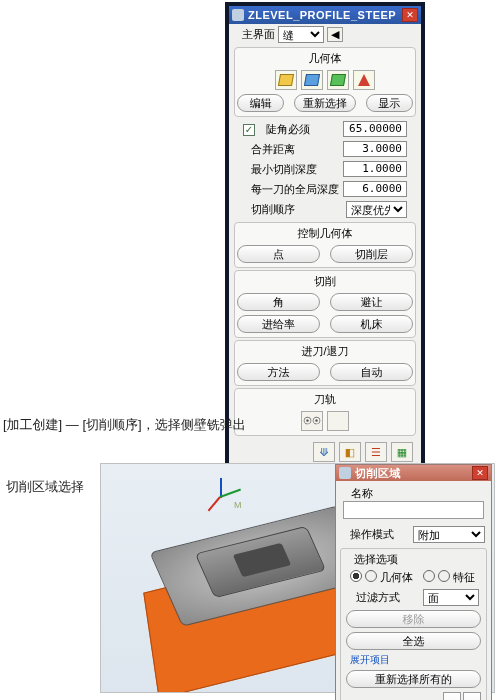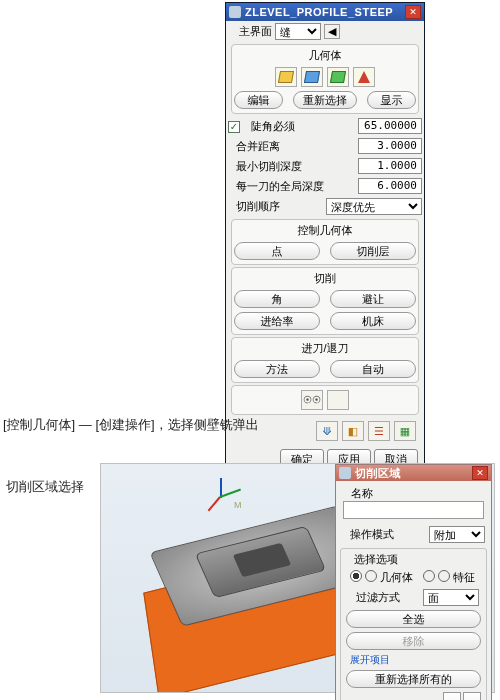--- a/index.html
+++ b/index.html
@@ -1,19 +1,19 @@
 <!DOCTYPE html>
 <html><head>
 <meta charset="utf-8">
 <style>
 * { box-sizing: border-box; margin: 0; padding: 0; }
 body { font-family: "Microsoft YaHei", SimSun, Arial, sans-serif; font-size: 11px; background: #fff; width: 500px; height: 700px; position: relative; color: #000; }
 
 
-.win1 { position: absolute; left: 225px; top: 2px; width: 200px; background: #f0f0ee; border: 1px solid #0f172a; }
+.win1 { position: absolute; left: 225px; top: 2px; width: 200px; background: #f0f0ee; border: 4px solid #0f172a; }
 .titlebar { height: 18px; background: linear-gradient(#3a6ccc, #2b55a0); display: flex; align-items: center; padding: 0 3px; color: #fff; font-size: 11px; }
 .titlebar .icon { width: 12px; height: 12px; background: #c0d0e0; margin-right: 4px; border-radius: 2px; }
 .titlebar .title { flex: 1; font-weight: bold; letter-spacing: .5px; }
 .titlebar .close { width: 16px; height: 14px; background: #d04030; border: 1px solid #9a2a20; color: #fff; text-align: center; line-height: 12px; font-size: 9px; cursor: pointer; }
 
 .row { display: flex; align-items: center; gap: 3px; padding: 2px 5px; }
 .sel { height: 17px; background: #fff; border: 1px solid #8a8a8a; font-size: 11px; }
 .label { font-size: 11px; color: #000; margin-left: 8px; }
 
 .wide-group { margin: 2px 5px; border: 1px solid #c4c4c4; border-radius: 4px; padding: 2px; background: #f8f8f6; }
@@ -24,21 +24,21 @@
 .tool-ic.blue::after  { content:""; position:absolute; left:3px; top:3px; width:12px; height:10px; background:#5aa0e0; border:1px solid #2a5a90; transform: skewX(-10deg); }
 .tool-ic.green::after { content:""; position:absolute; left:3px; top:3px; width:12px; height:10px; background:#58c058; border:1px solid #2a7a2a; transform: skewX(-10deg); }
 .tool-ic.red::after   { content:""; position:absolute; left:4px; top:3px; width:0; height:0; border-left:6px solid transparent; border-right:6px solid transparent; border-bottom:12px solid #d04030; }
 
 .btnrow { display: flex; gap: 10px; padding: 2px 0; }
 .btn-s, .btn-m, .btn-w { height: 18px; border: 1px solid #999; background: linear-gradient(#fff,#e6e6e6); border-radius: 9px; font-size: 11px; cursor: pointer; display:flex; align-items:center; justify-content:center; }
 .btn-s { width: 54px; }
 .btn-m { flex: 1; }
 .btn-w { width: 100%; }
 
-.valrow { display: flex; justify-content: space-between; align-items: center; padding: 2px 2px; }
+.valrow { display: flex; justify-content: space-between; align-items: center; padding: 2px 14px; }
 .valrow .val { width: 64px; height: 16px; background:#fff; border:1px solid #8a8a8a; text-align:right; padding:0 4px; font-size:11px; line-height:14px; font-family: Consolas, monospace; }
 .chk { width:12px; height:12px; border:1px solid #5a7860; background:#fff; display:inline-flex; align-items:center; justify-content:center; margin-right:3px; color:#2a6a30; font-size:10px; line-height:10px; }
 
 .footerbar { display:flex; justify-content:flex-end; gap:3px; padding:4px 6px; background:#f0f0ee; }
 .btn-f { height:20px; padding:0 10px; border:1px solid #888; background:linear-gradient(#fff,#e2e2e2); border-radius:3px; font-size:11px; cursor:pointer; }
 
 .toolrow2 { display:flex; justify-content:flex-end; gap:4px; padding:4px 8px; }
 .tool2 { width:22px; height:20px; border:1px solid #aaa; background:#f4f4ec; }
 
 
@@ -117,21 +117,21 @@
   <div class="valrow">
     <span class="label">最小切削深度</span>
     <span class="val">1.0000</span>
   </div>
   <div class="valrow">
     <span class="label">每一刀的全局深度</span>
     <span class="val">6.0000</span>
   </div>
   <div class="valrow">
     <span class="label">切削顺序</span>
-    <select class="sel" style="width:96px"><option>深度优先</option></select>
+    <select class="sel" style="width:61px"><option>深度优先</option></select>
   </div>
 
   <div class="wide-group">
     <div class="group-title">控制几何体</div>
     <div class="btnrow">
       <div class="btn-m">点</div>
       <div class="btn-m">切削层</div>
     </div>
   </div>
 
@@ -149,41 +149,42 @@
 
   <div class="wide-group">
     <div class="group-title">进刀/退刀</div>
     <div class="btnrow">
       <div class="btn-m">方法</div>
       <div class="btn-m">自动</div>
     </div>
   </div>
 
   <div class="wide-group" style="text-align:center">
+    <div class="group-title">刀轨</div>
     <div class="iconrow">
       <div class="tool2" style="display:flex;align-items:center;justify-content:center;font-size:9px;color:#555">⦿⦿</div>
       <div class="tool2"></div>
     </div>
   </div>
 
   <div class="toolrow2">
     <div class="tool2" style="color:#2a6ab0;text-align:center;line-height:18px">⟱</div>
     <div class="tool2" style="color:#c07a10;text-align:center;line-height:18px">◧</div>
     <div class="tool2" style="color:#c03a20;text-align:center;line-height:18px">☰</div>
     <div class="tool2" style="color:#2a8a30;text-align:center;line-height:18px">▦</div>
   </div>
 
   <div class="footerbar">
     <button class="btn-f">确定</button>
     <button class="btn-f">应用</button>
     <button class="btn-f">取消</button>
   </div>
 </div>
 
-<div class="cap1">[控制几何体] — [创建操作]，选择侧壁铣弹出</div>
+<div class="cap1">[加工创建] — [切削顺序]，选择侧壁铣弹出</div>
 <div class="cap2">切削区域选择</div>
 
 <div class="viewport">
   <div class="axis">
     <div class="z"></div>
       <div class="y"></div>
       <div class="x"></div>
     <span class="lbl" style="left:28px;top:22px">M</span>
   </div>
   <div class="model">
@@ -202,38 +203,38 @@
     <span class="close">✕</span>
   </div>
 
   <div class="grp2">
     <div class="label">名称</div>
     <div class="txtin"></div>
   </div>
 
   <div class="valrow" style="padding:2px 6px">
     <span class="label">操作模式</span>
-    <select class="sel" style="width:56px"><option>附加</option></select>
+    <select class="sel" style="width:72px"><option>附加</option></select>
   </div>
 
   <div class="grp2" style="border:1px solid #c4c4c4;border-radius:3px">
     <div class="label" style="padding:1px 2px">选择选项</div>
     <div class="rad">
       <span class="sel-r"><span>几何体</span></span>
       <span><span>特征</span></span>
     </div>
     <div class="valrow" style="padding:2px 4px">
       <span class="label">过滤方式</span>
       <select class="sel" style="width:56px"><option>面</option></select>
     </div>
     <div class="btnrow" style="padding:2px 2px">
-        <div class="btn-w">全选</div>
+        <div class="btn-w" style="color:#9a9a9a">移除</div>
       </div>
     <div class="btnrow" style="padding:2px 2px">
-        <div class="btn-w" style="color:#9a9a9a">移除</div>
+        <div class="btn-w">全选</div>
       </div>
     <div class="lnk">展开项目</div>
     <div class="btnrow" style="padding:2px 2px">
         <div class="btn-w">重新选择所有的</div>
       </div>
     <div style="display:flex;justify-content:flex-end;gap:2px;padding:2px">
       <div class="arrow-btn">◀</div>
       <div class="arrow-btn">▶</div>
     </div>
   </div>

